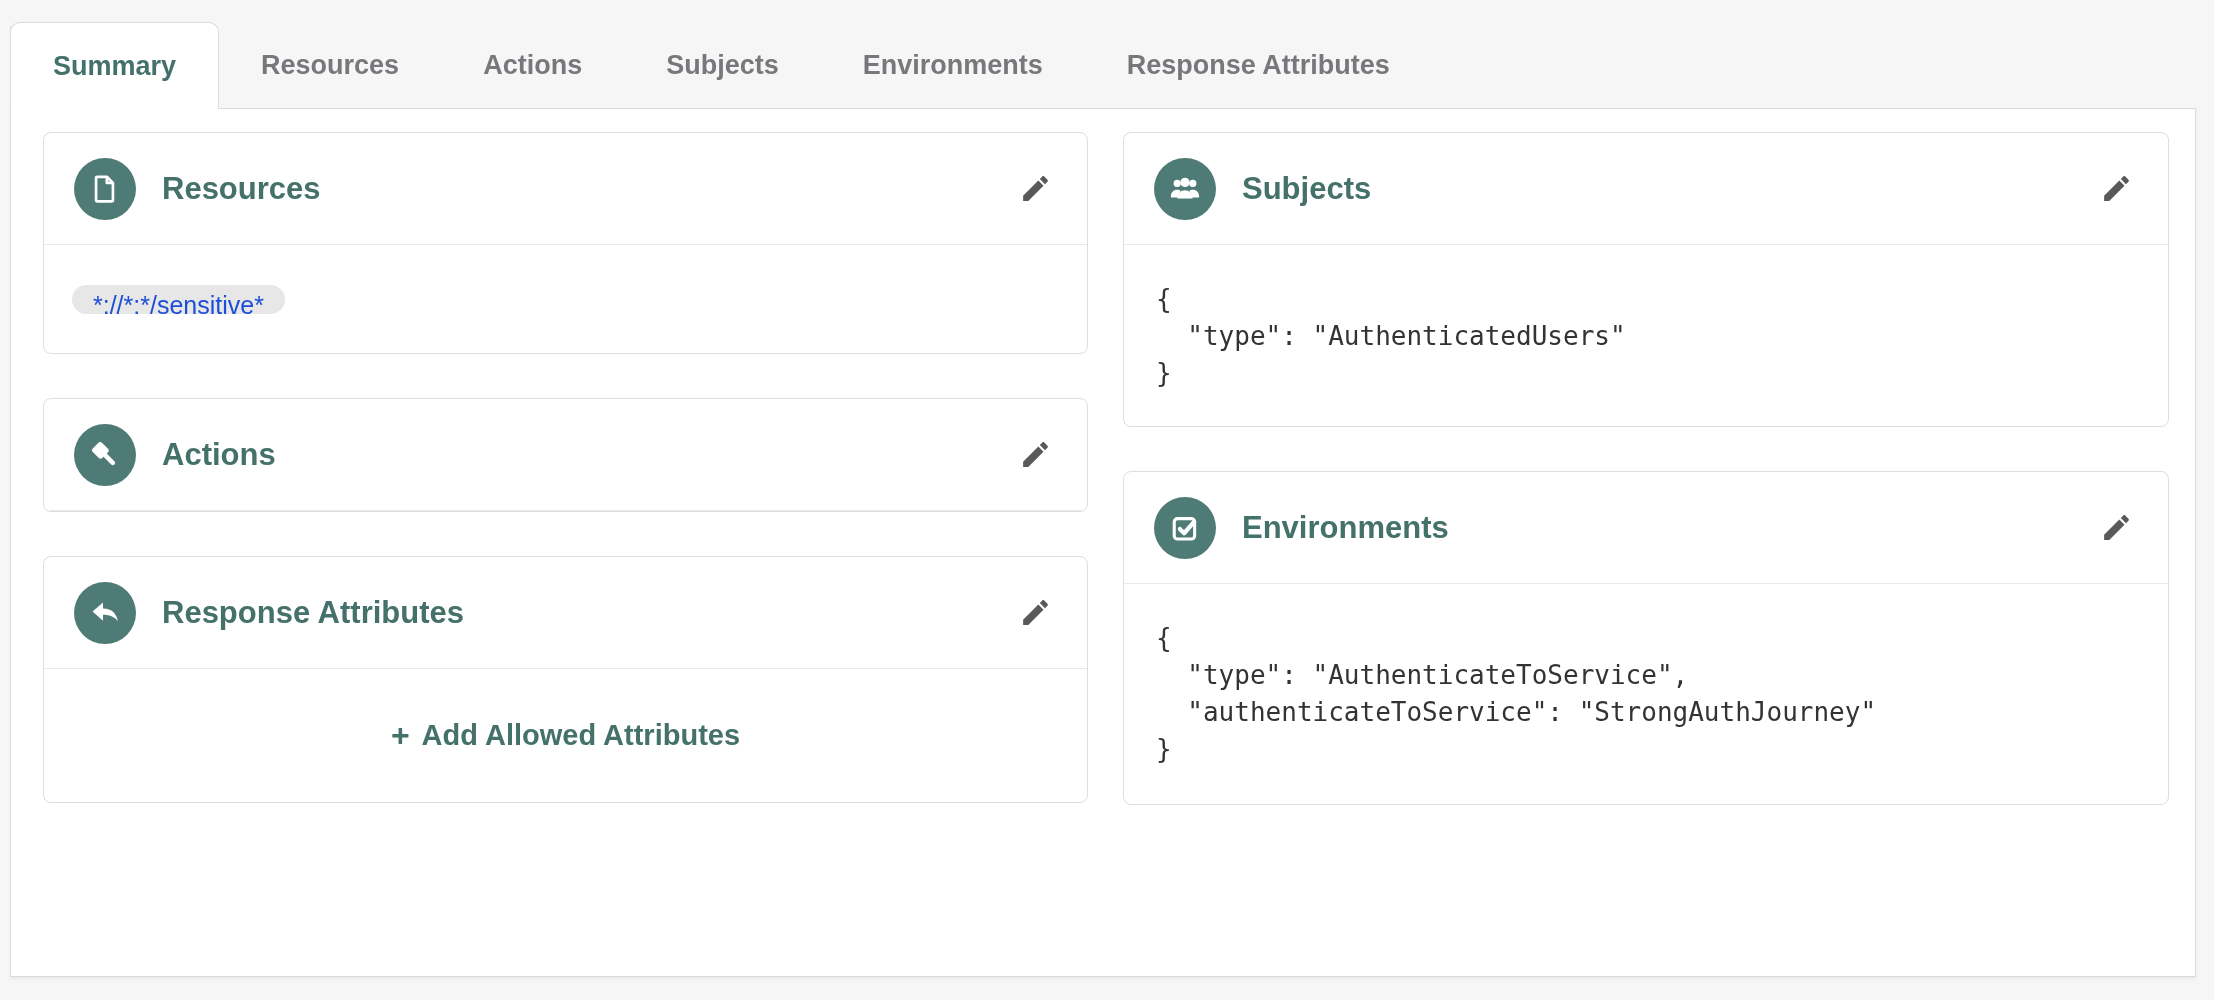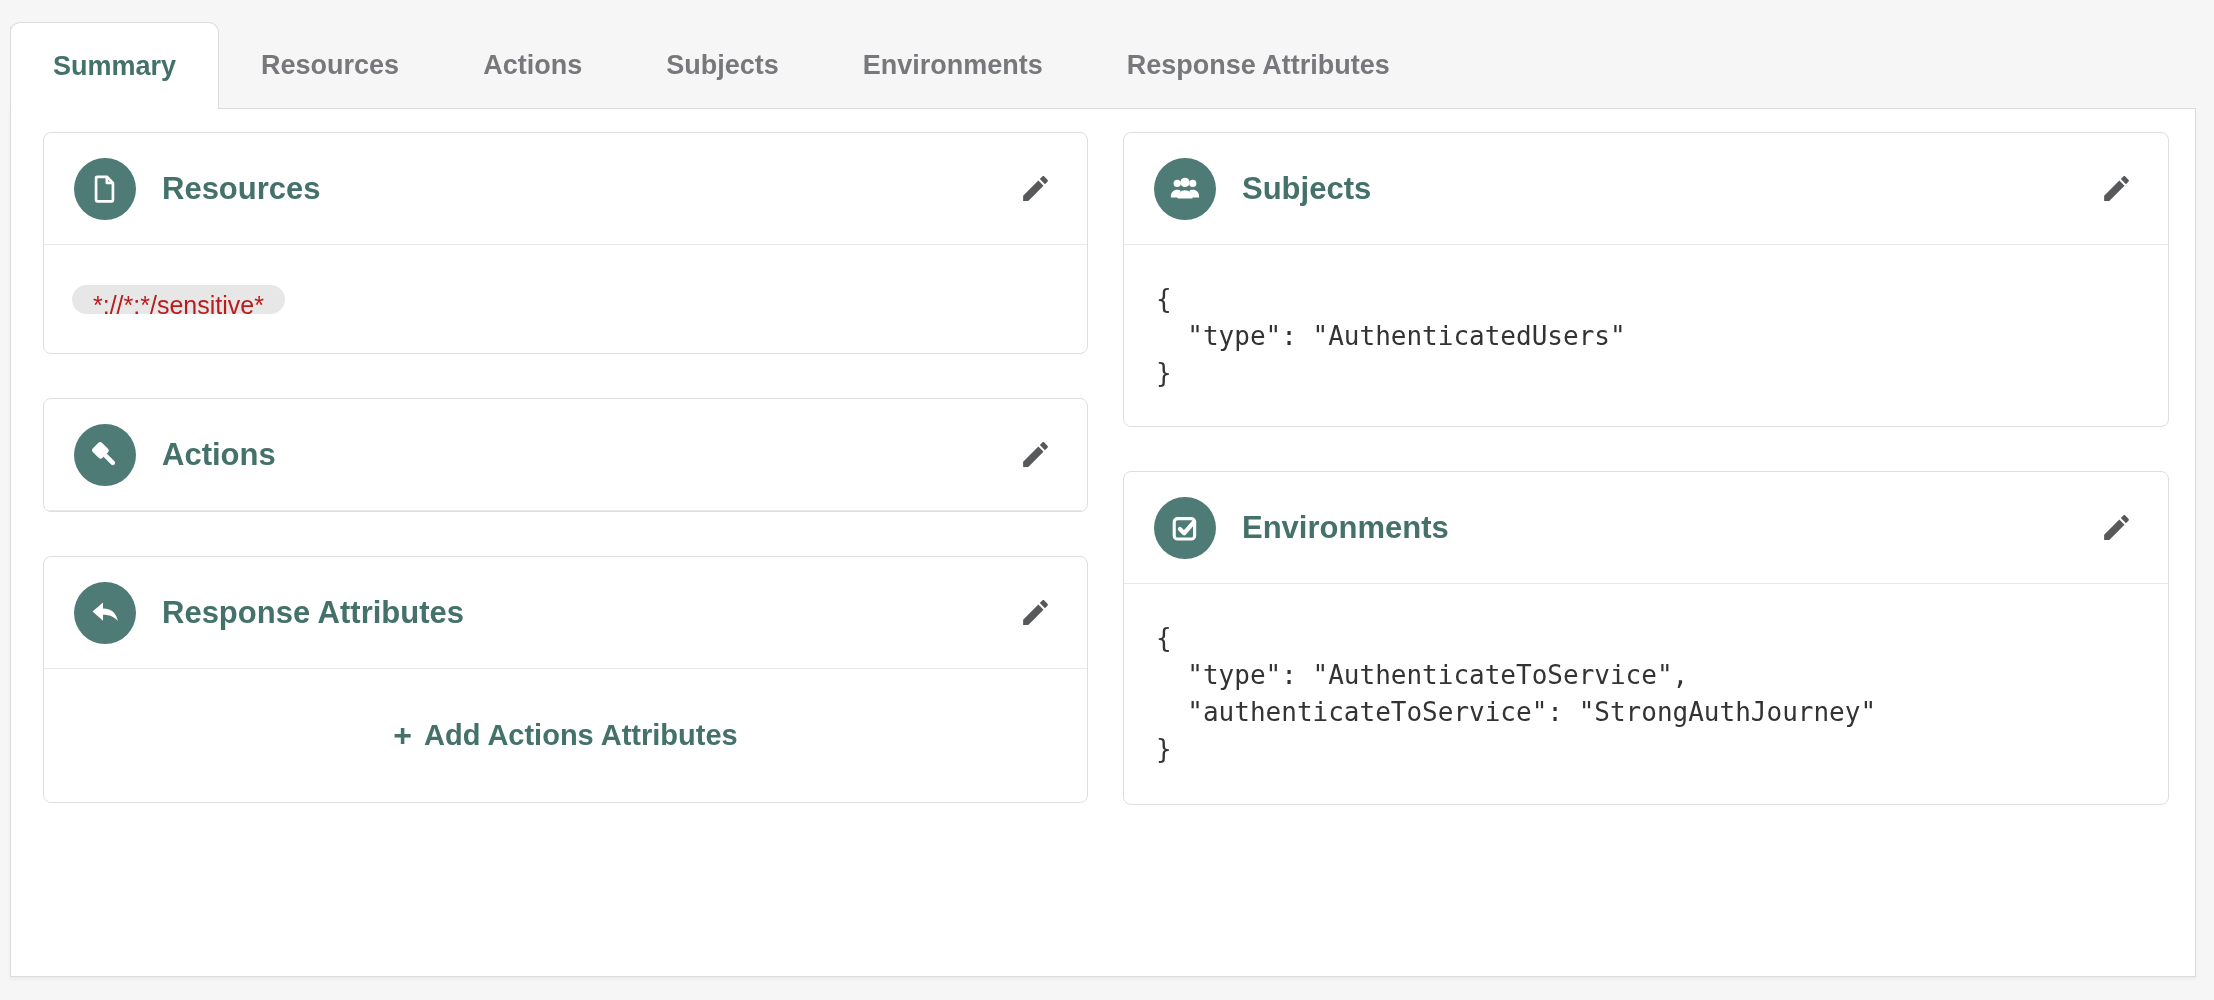--- a/index.html
+++ b/index.html
@@ -83,21 +83,21 @@
 
   .card-body { position: relative; }
   .body-pills {
     height: 108px;
     display: flex; align-items: center;
     padding: 0 28px;
   }
   .pill {
     display: inline-block;
     background: var(--pill-bg, #e7e7e7);
-    color: #b91c1c;
+    color: #1d4ed8;
     font-size: 25px;
     line-height: 40px; height: 29px;
     padding: 0 21px;
     border-radius: 20px;
     margin-right: 17px;
     white-space: nowrap;
   }
   .body-add {
     height: 133px;
     display: flex; align-items: center; justify-content: center;
@@ -205,21 +205,21 @@
           <h2 class="card-title">Response Attributes</h2>
           <button class="edit-btn">
             <svg viewBox="0 0 24 24">
                 <path d="M3 17.25V21h3.75L17.81 9.94l-3.75-3.75L3 17.25zM20.71 7.04c.39-.39.39-1.02 0-1.41l-2.34-2.34c-.39-.39-1.02-.39-1.41 0l-1.83 1.83 3.75 3.75 1.83-1.83z"></path>
               </svg>
           </button>
         </header>
         <div class="card-body body-add">
           <button class="add-link">
             <span class="plus">+</span>
-            <span>Add Actions Attributes</span>
+            <span>Add Allowed Attributes</span>
           </button>
         </div>
       </section>
 
     </div>
 
     <div class="col col-right">
 
       <section class="card">
         <header class="card-header">

